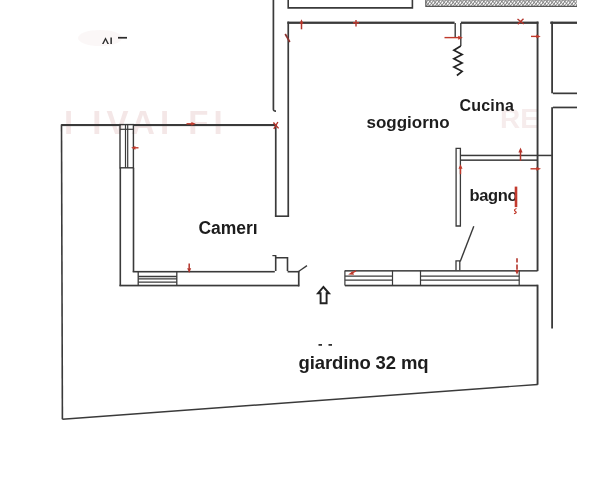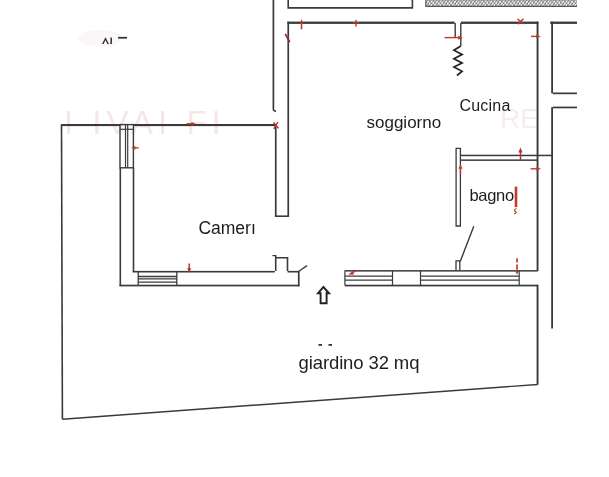--- a/index.html
+++ b/index.html
@@ -1,17 +1,17 @@
 <!DOCTYPE html>
 <html><head>
 <meta charset="utf-8">
 <style>
   html,body{margin:0;padding:0;background:#ffffff;}
   .page{position:relative;width:577px;height:477px;background:#f0abfc;overflow:hidden;
-        font-family:"Liberation Sans", sans-serif;}
+        font-family:"Liberation Sans", sans-serif;font-weight:bold;}
   svg{position:absolute;left:0;top:0;}
   text{font-family:"Liberation Sans", sans-serif;fill:#1d1d1d;}
 </style>
 </head>
 <body>
 <div class="page">
 <svg width="609" height="477" viewBox="0 0 609 477">
   <defs>
     <pattern id="hatch" width="9" height="6.4" patternUnits="userSpaceOnUse">
       <path d="M0,6.4 L5,0 M3,6.4 L8,0 M6,6.4 L11,0 M-3,6.4 L2,0" stroke="#4a4a4a" stroke-width="0.8" fill="none"></path>

